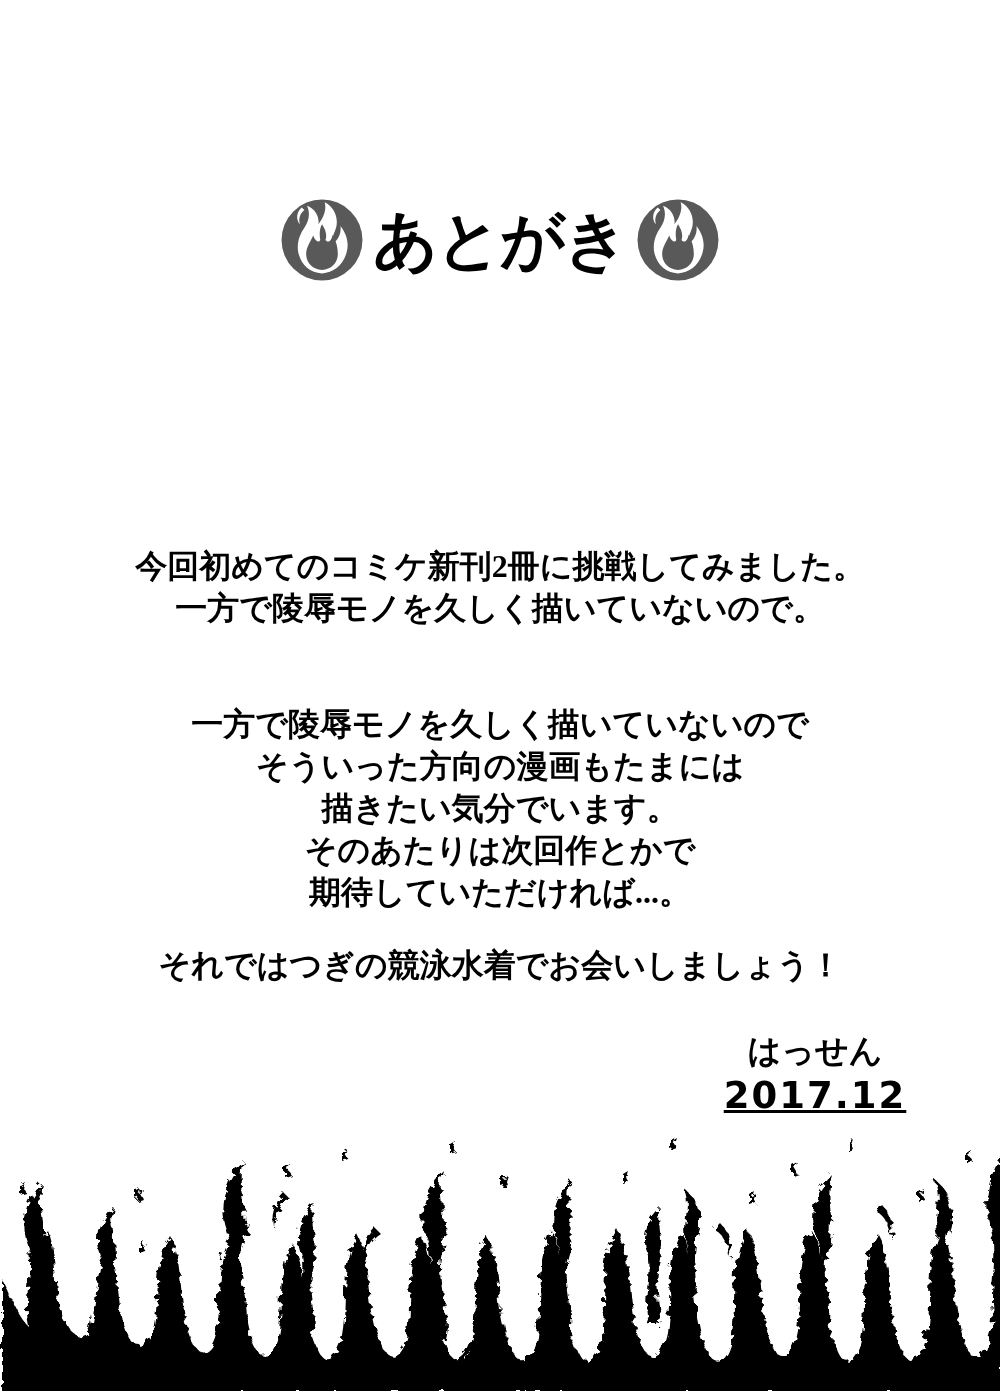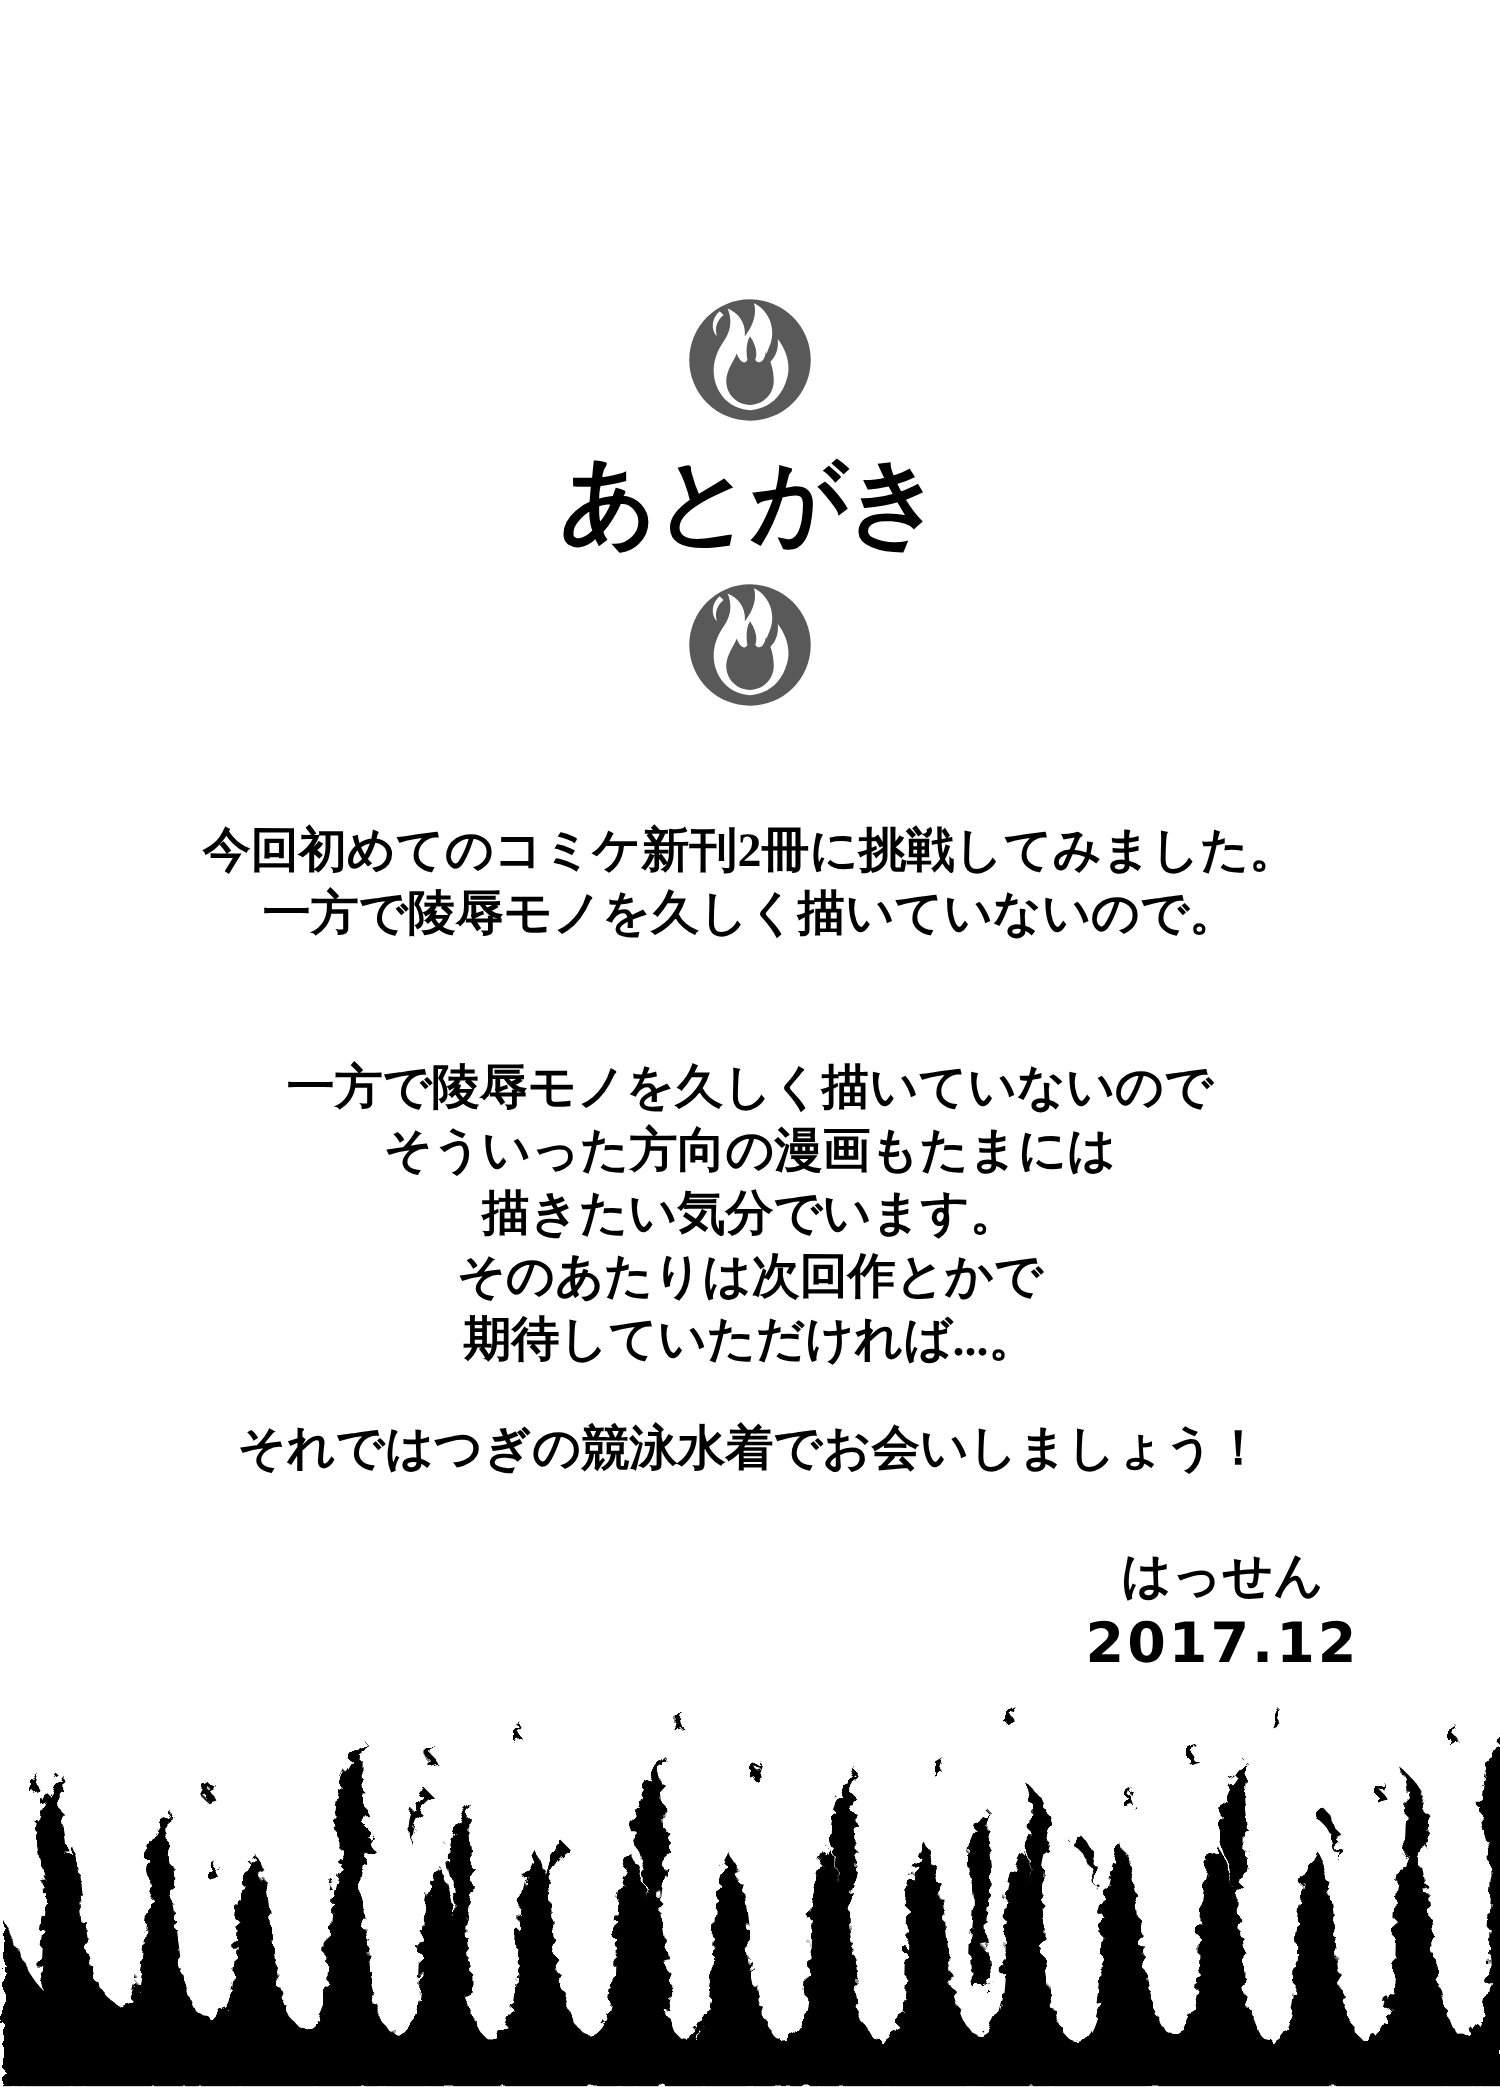--- a/index.html
+++ b/index.html
@@ -14,24 +14,23 @@
     font-family: "Liberation Serif", "DejaVu Serif", serif;
   }
 
   
   .header {
     position: absolute;
     top: 196px;
     left: 0;
     width: 100%;
     display: flex;
-    align-items: center;
+    align-items: flex-start;
     justify-content: center;
     gap: 7px;
-    flex-direction: column;
   }
   .flame-badge { width: 88px; height: 88px; flex: 0 0 auto; }
   .title {
     font-family: "DejaVu Sans", "Liberation Sans", sans-serif;
     font-weight: bold;
     font-size: 64px;
     line-height: 88px;
     letter-spacing: -2px;
     white-space: nowrap;
   }
@@ -60,20 +59,21 @@
     width: 240px;
     text-align: center;
     font-weight: bold;
   }
   .sig-author { font-size: 33px; line-height: 44px; }
   .sig-date {
     font-family: "DejaVu Sans", "Liberation Sans", sans-serif;
     font-size: 37px;
     line-height: 46px;
     letter-spacing: 2px;
+    text-decoration: underline;
   }
 
   
   .flames {
     position: absolute;
     left: 0;
     bottom: 0;
     width: 1000px;
     height: 262px;
     display: block;

